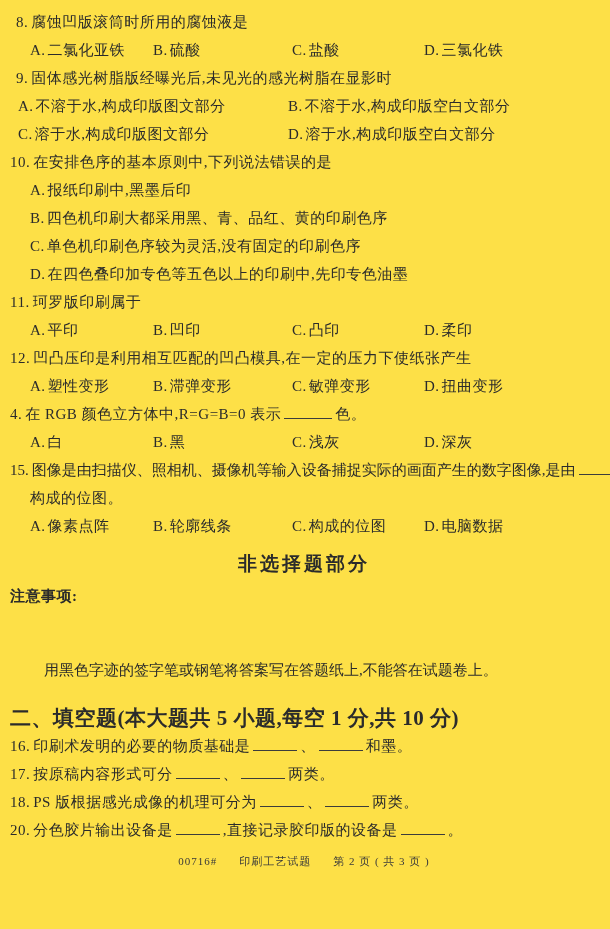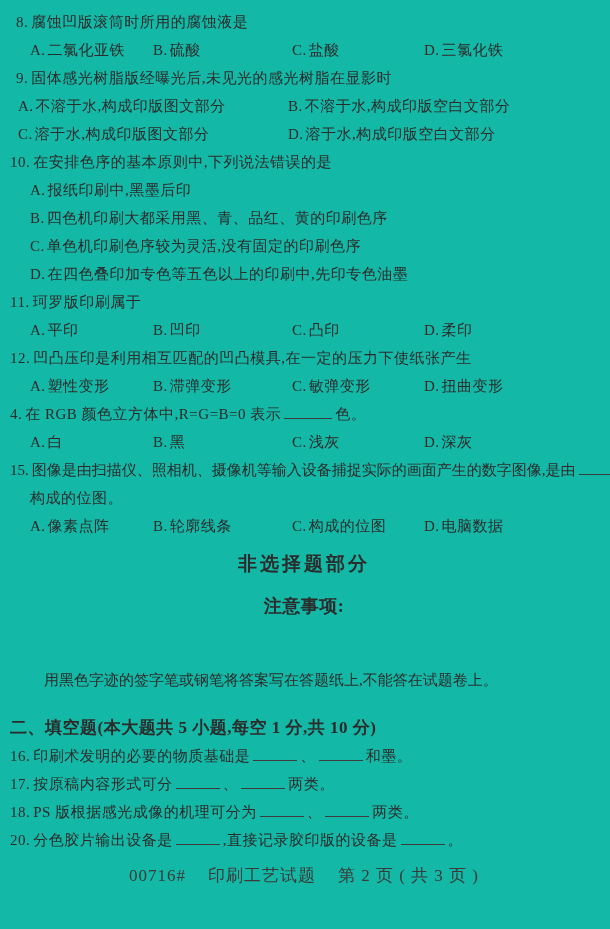--- a/index.html
+++ b/index.html
@@ -1,18 +1,18 @@
 <!DOCTYPE html>
 <html><head>
 <meta charset="utf-8">
 <style>
   html,body{margin:0;padding:0;background:#ffffff;}
   .page{
     width:610px;height:929px;
-    background:#14b8a6;
+    background:#fde047;
     color:#2b2b2b;
     font-family:"Liberation Serif","DejaVu Serif",serif;
     font-size:15px;
     box-sizing:border-box;
     padding:8px 12px 0 10px;
     position:relative;
     overflow:hidden;
     letter-spacing:0.5px;
   }
   .row{height:28px;line-height:28px;white-space:nowrap;}
@@ -22,24 +22,24 @@
   .opts{position:relative;height:28px;}
   .opt{position:absolute;top:0;white-space:nowrap;}
   .c1{left:20px;}.c2{left:143px;}.c3{left:282px;}.c4{left:414px;}
   .d1{left:8px;}.d2{left:278px;}
   .optline{padding-left:20px;}
   .olabel{margin-right:2px;}
   .blank{display:inline-block;border-bottom:1px solid #3c3c3c;height:13px;vertical-align:baseline;margin:0 3px;}
   .w44{width:44px;}.w48{width:48px;}.w40{width:40px;}
   .tight{letter-spacing:0;}
   .part-heading{font-size:19px;font-weight:bold;text-align:center;height:36px;line-height:36px;margin-top:6px;letter-spacing:3px;}
-  .notes-title{font-weight:bold;margin-top:10px;font-size:18px;text-align:center;}
+  .notes-title{font-weight:bold;font-size:15px;}
   .note-body{padding-left:34px;margin-top:46px;}
-  .fill-title{font-weight:bold;margin-top:20px;font-size:17px;}
-  .footer{text-align:center;margin-top:10px;font-size:17px;color:#3a3a3a;letter-spacing:1px;}
+  .fill-title{font-weight:bold;margin-top:20px;font-size:21px;}
+  .footer{text-align:center;margin-top:10px;font-size:11px;color:#3a3a3a;letter-spacing:1px;}
   .footer span{margin:0 11px;}
 </style>
 </head>
 <body>
 
 <div class="page">
 
   <div>
     <div class="row sd">
       <span class="qnum">8.</span><span>腐蚀凹版滚筒时所用的腐蚀液是</span>

